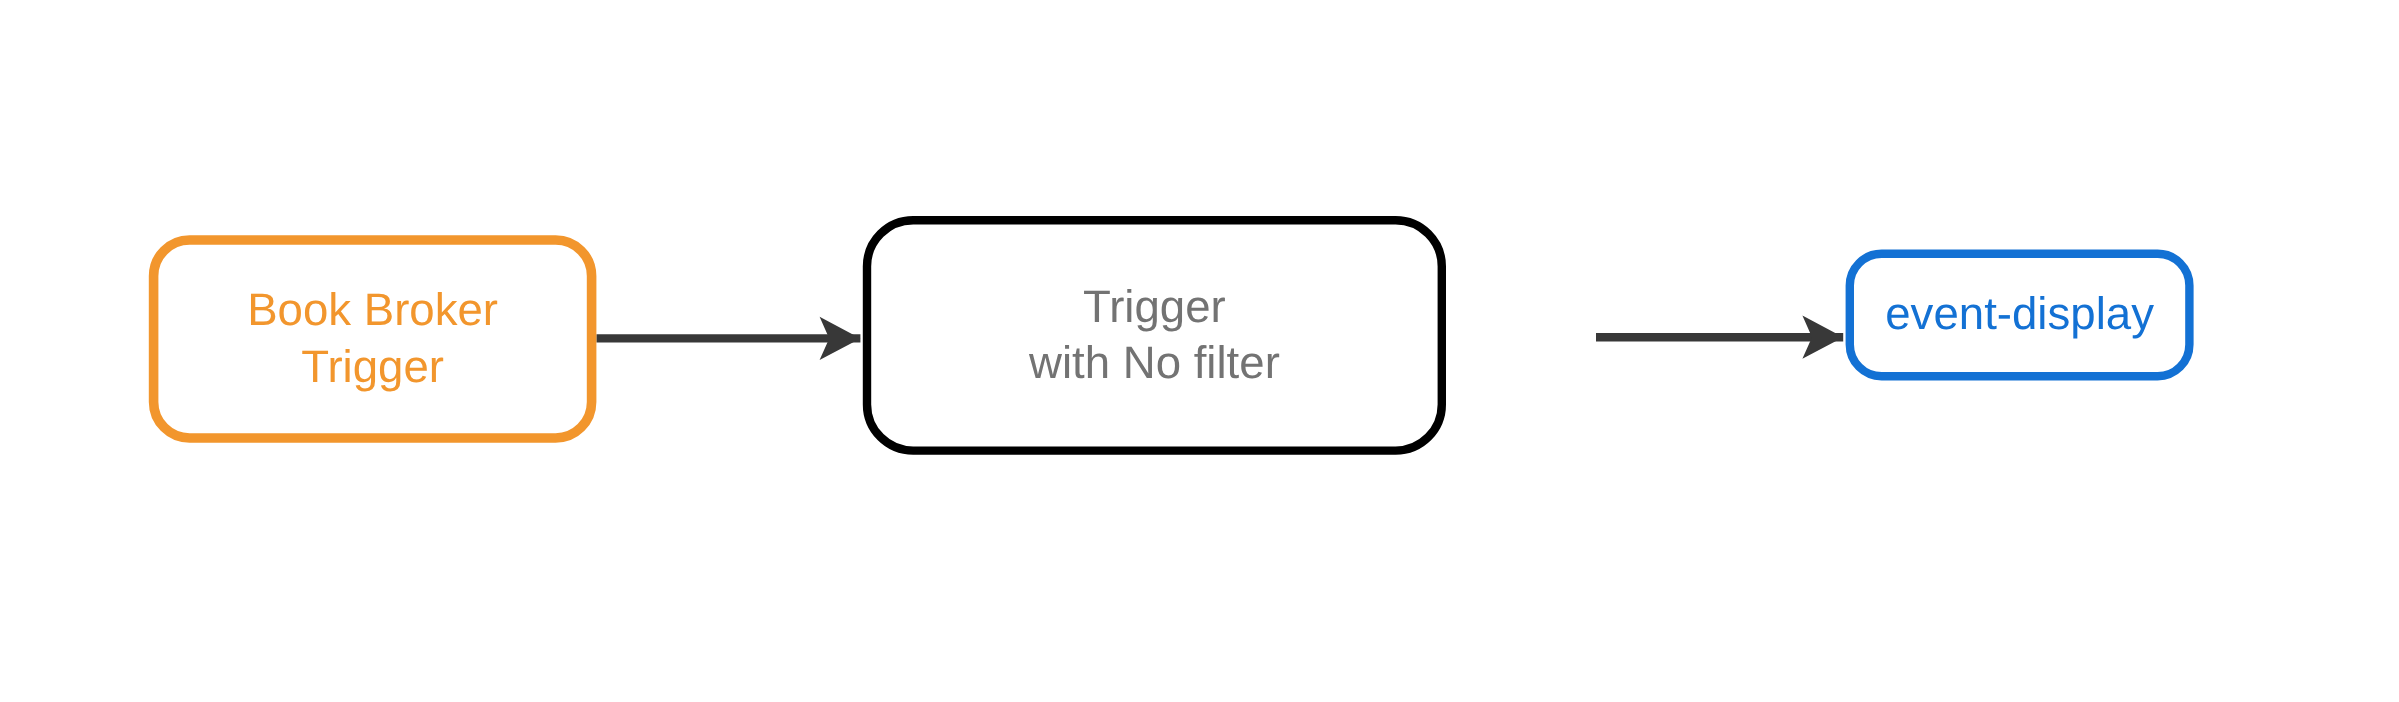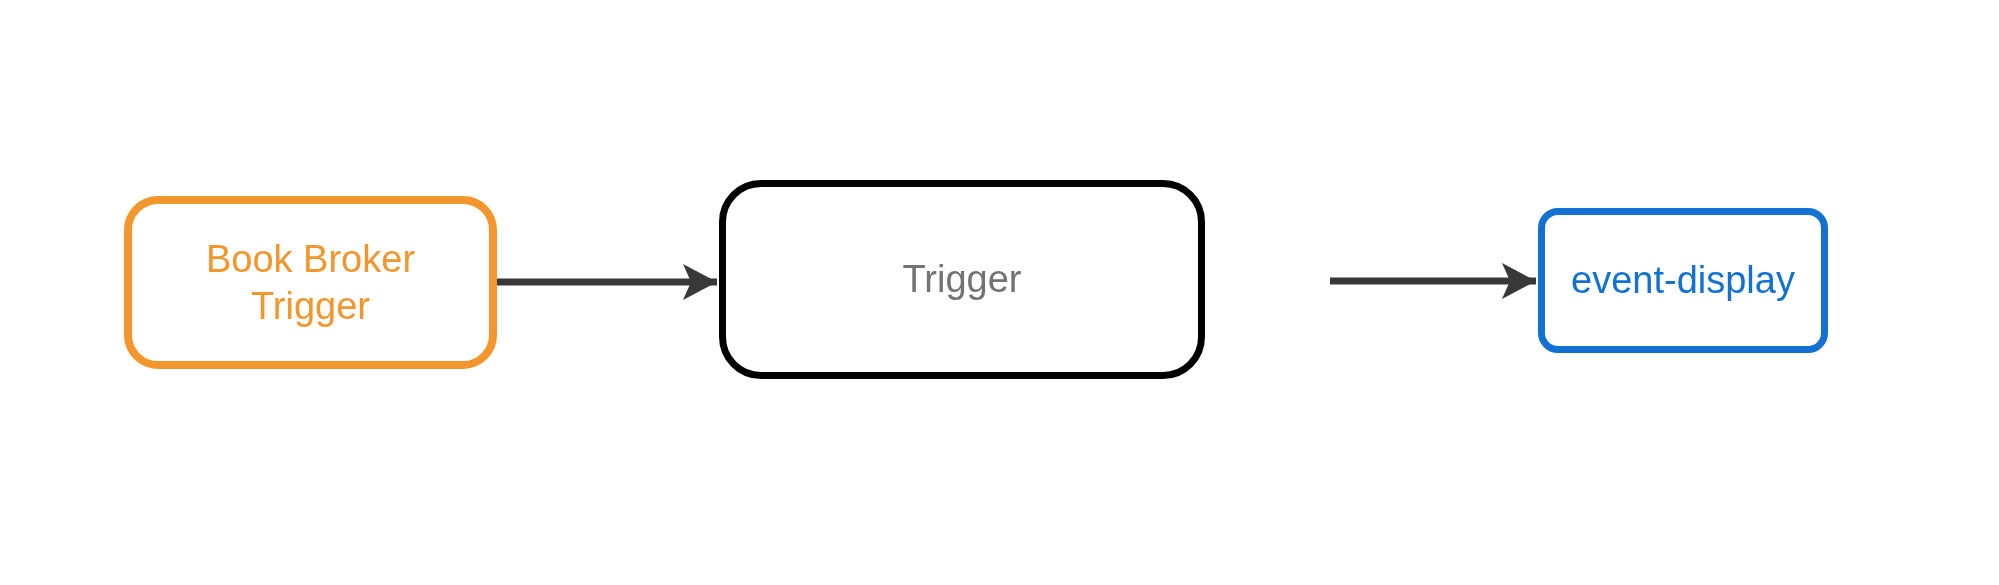--- a/index.html
+++ b/index.html
@@ -40,23 +40,23 @@
   }
   .node-trigger {
     left: 719px; top: 180px;
     width: 486px; height: 199px;
     border: 7px solid #000000;
     border-radius: 42px;
     color: #737373;
   }
   .node-event-display {
     left: 1538px; top: 208px;
-    width: 290px; height: 145px;
+    width: 290px; height: 109px;
     border: 7px solid #1371D4;
-    border-radius: 20px;
+    border-radius: 30px;
     color: #1371D4;
   }
   .node .line { display: block; white-space: nowrap; }
 </style>
 </head>
 <body>
 
 <div class="canvas">
 
   <svg class="edges-layer" viewBox="0 0 1999 585" xmlns="http://www.w3.org/2000/svg">
@@ -69,19 +69,20 @@
     <line x1="1330" y1="281" x2="1536" y2="281" stroke="#383838" stroke-width="7" marker-end="url(#arrowhead)"></line>
   </svg>
 
   <div class="node node-broker">
     <span class="line">Book Broker</span>
     <span class="line">Trigger</span>
   </div>
 
   <div class="node node-trigger">
     <span class="line">Trigger</span>
+    <span class="line">with No filter</span>
   </div>
 
   <div class="node node-event-display">
     <span class="line">event-display</span>
   </div>
 
 </div>
 
 </body></html>

